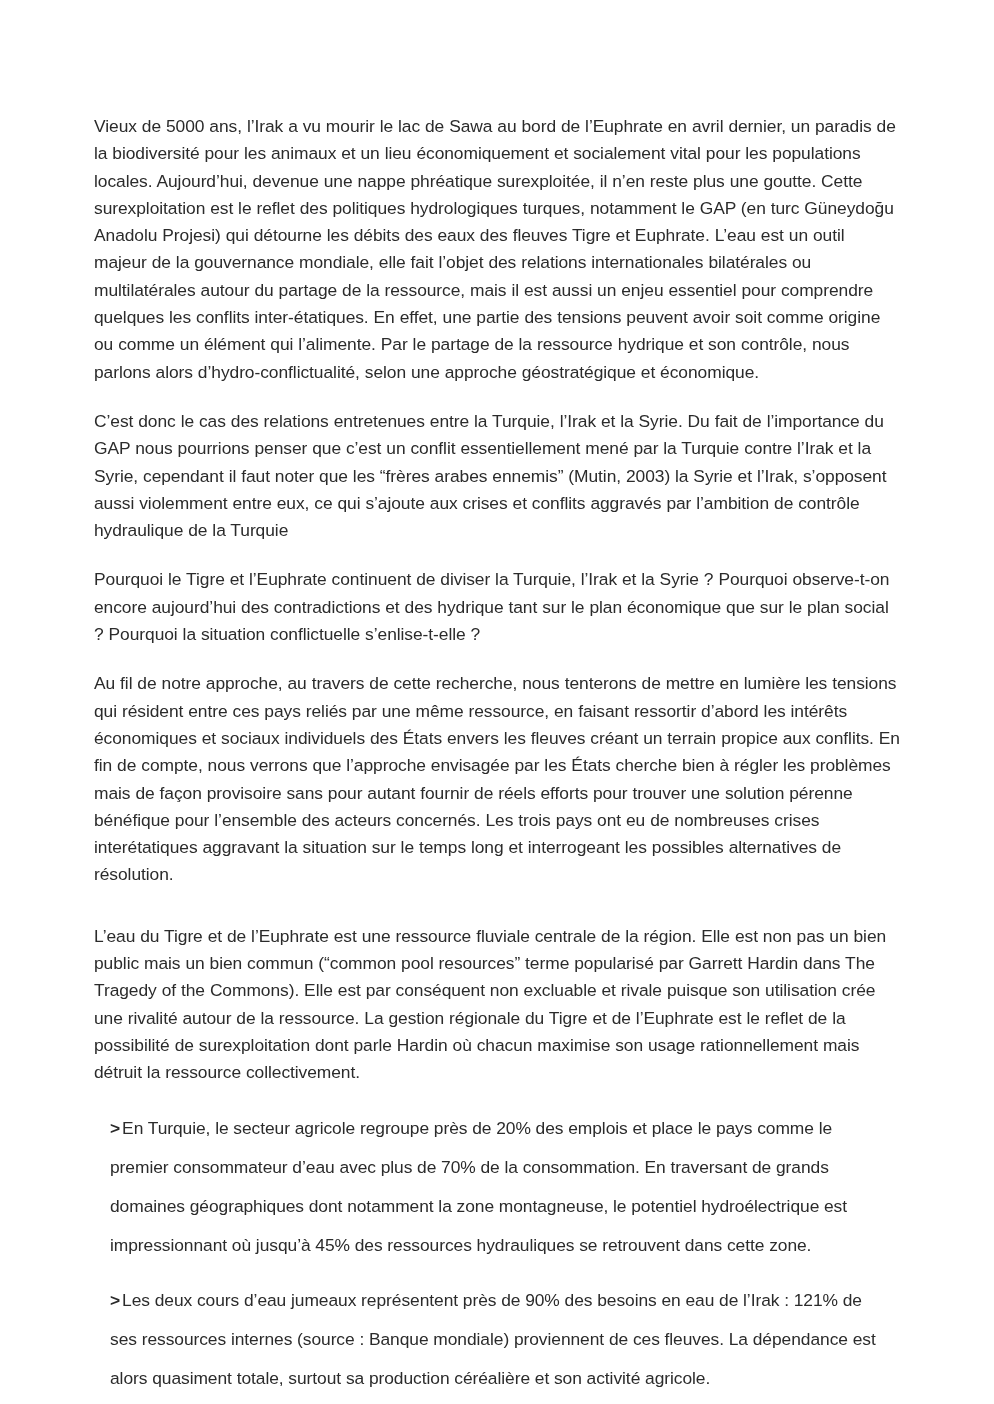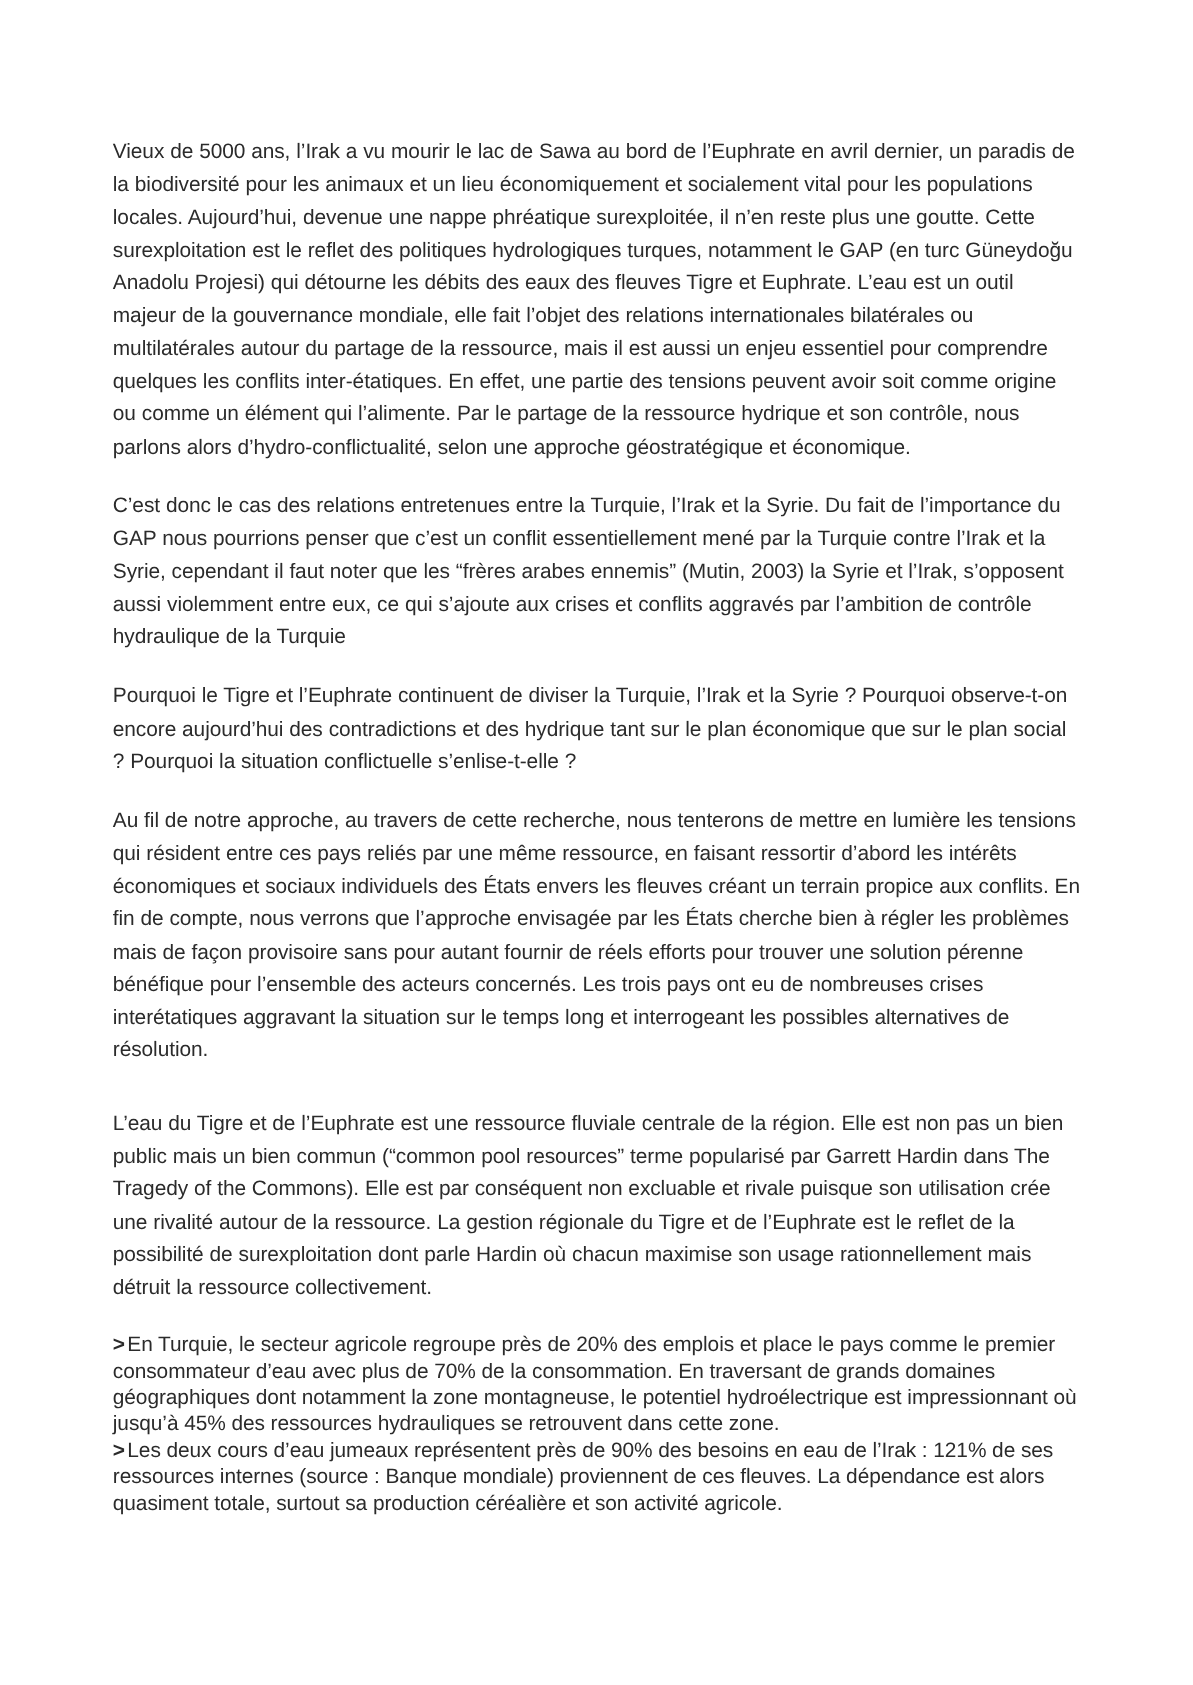--- a/index.html
+++ b/index.html
@@ -47,23 +47,23 @@
   .para.gap-before {
     margin-top: 34px;
   }
 
   
   .bullet-group {
     margin: 0;
   }
 
   .bullet {
-    margin: 0;
+    margin: 16px;
     font-size: 17.4px;
-    line-height: 22px;
+    line-height: 39px;
     color: #2b2b2b;
     letter-spacing: -0.06px;
     text-indent: 0;
   }
 
   .bullet .marker {
     font-weight: bold;
     color: #2b2b2b;
     margin-right: 2px;
   }

